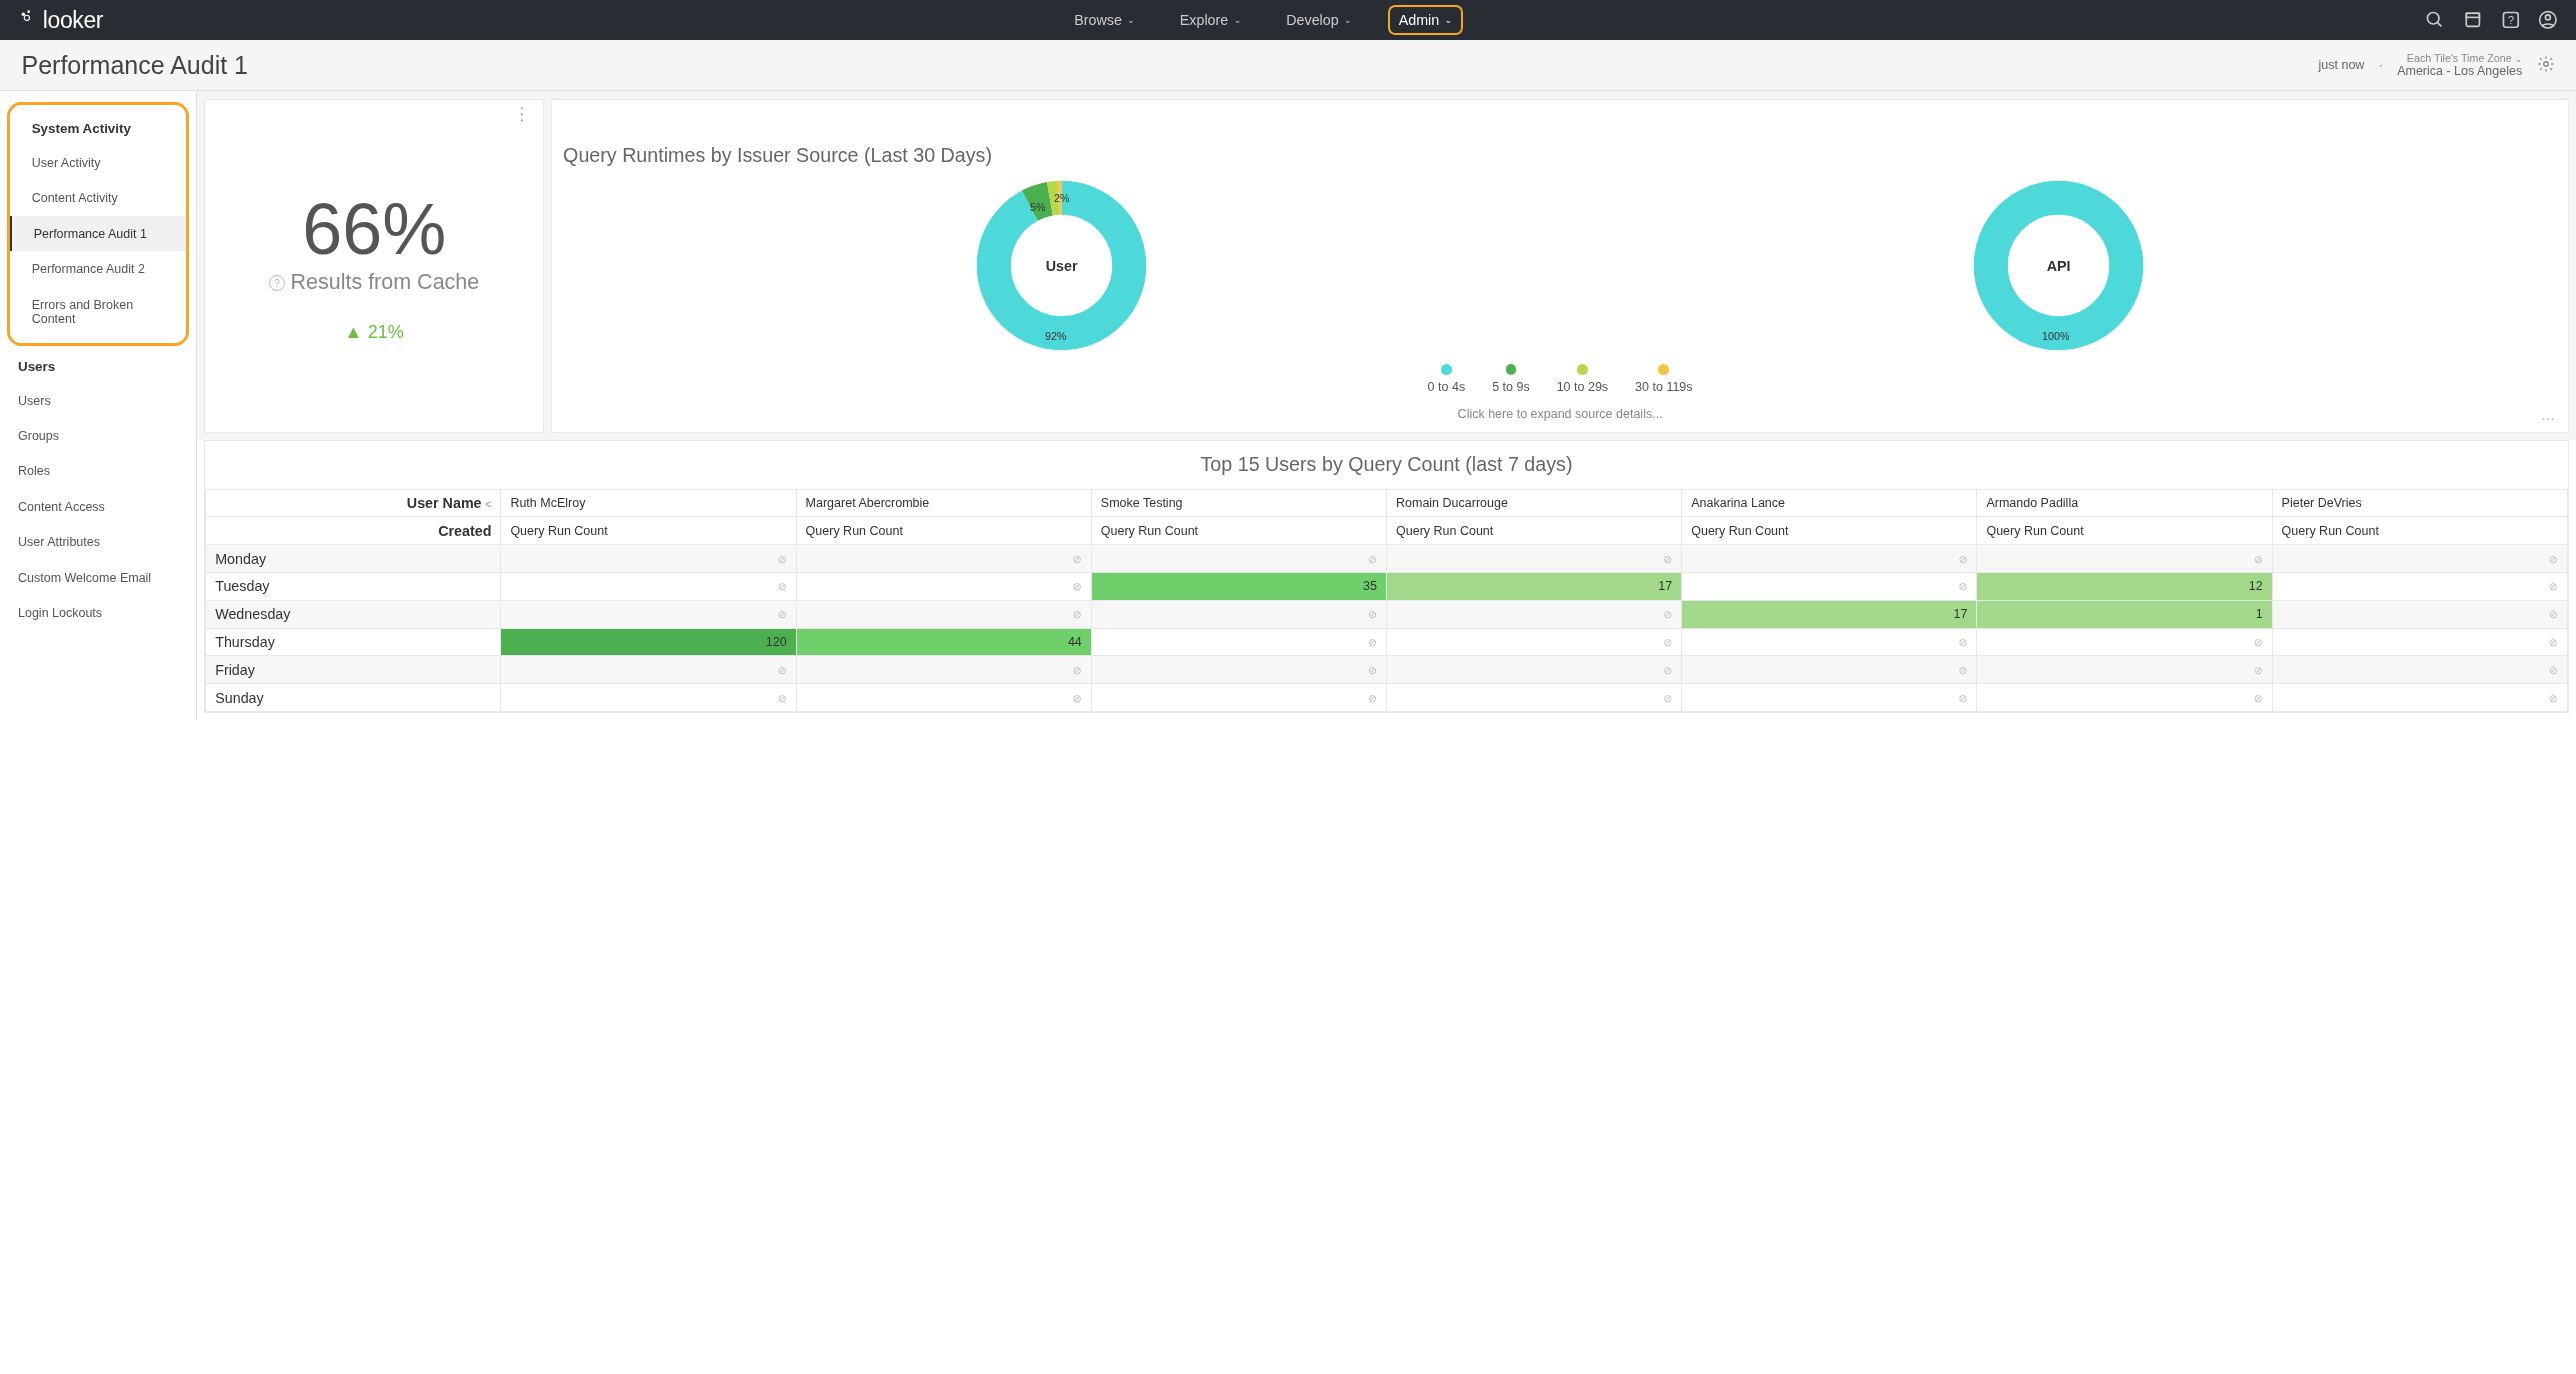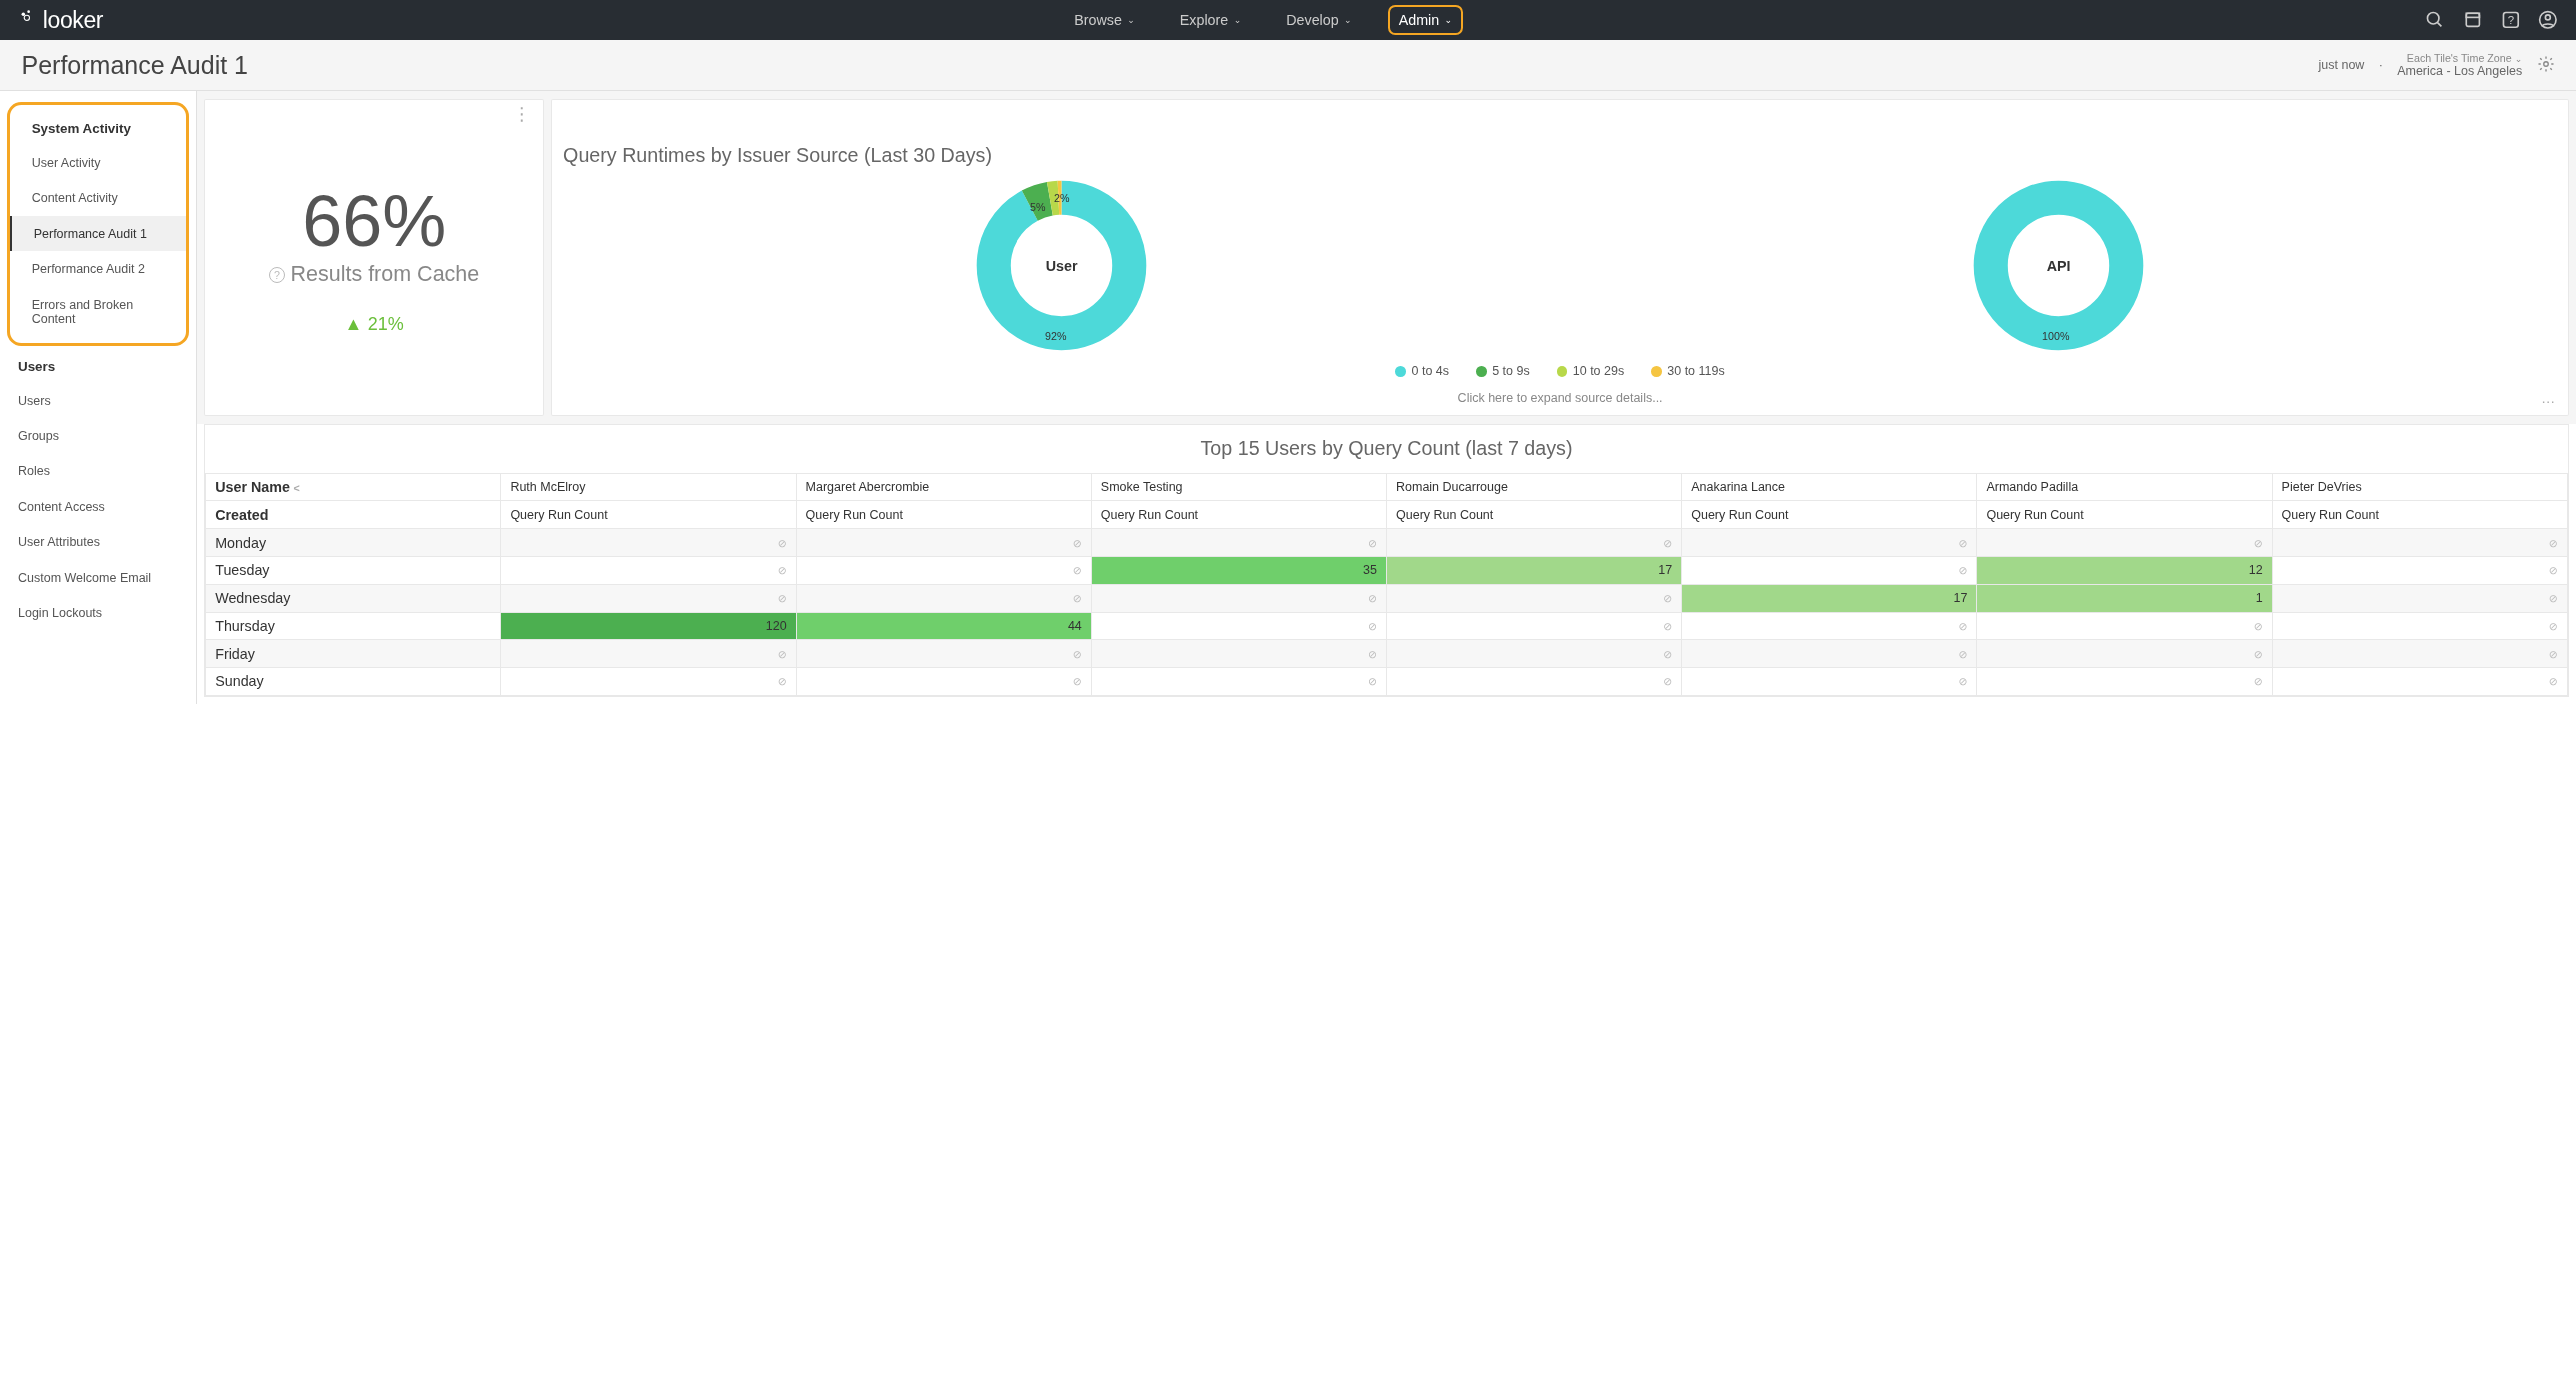--- a/index.html
+++ b/index.html
@@ -39,33 +39,33 @@
 .kpi-help { width: 16px; height: 16px; border: 1.3px solid #bbb; border-radius: 50%; font-size: 10.7px; color: #bbb; display: inline-flex; align-items: center; justify-content: center; }
 .tile-menu { position: absolute; top: 12.5px; right: 12.5px; color: #aaa; cursor: pointer; font-size: 18px; line-height: 5.4px; }
 
 .tile-donuts { flex: 1; min-height: 304px; padding: 10.7px; }
 .tile-title { font-size: 19.7px; font-weight: 400; color: #666; text-align: left; margin-bottom: 9px; margin-top: 34px; }
 .donuts { display: flex; justify-content: space-around; align-items: center; }
 .donut-wrap { position: relative; width: 179px; height: 179px; }
 .donut-center { position: absolute; top: 50%; left: 50%; transform: translate(-50%, -50%); font-weight: 700; font-size: 14.3px; color: #333; }
 .donut-pct { position: absolute; font-size: 10.7px; color: #333; }
 .legend { display: flex; justify-content: center; gap: 27px; margin-top: 9px; font-size: 12.5px; color: #555; }
-.leg-item { display: flex; align-items: center; gap: 5.4px; }
+.leg-item { display: flex; align-items: center; gap: 5.4px; flex-direction: column; }
 .swatch { width: 10.7px; height: 10.7px; border-radius: 50%; }
 .expand-link { text-align: center; margin-top: 12.5px; color: #888; font-size: 12.5px; cursor: pointer; }
 .tile-ellipsis { position: absolute; bottom: 9px; right: 12.5px; color: #aaa; }
 
 .tile-table { margin: 0 7.2px 7.2px; background: #fff; border: 0.9px solid #e8e8e8; }
 .table-title { font-size: 19.7px; font-weight: 400; color: #666; text-align: center; padding: 12.5px; }
 .utable { width: 100%; border-collapse: collapse; table-layout: fixed; }
 .utable th, .utable td { border: 0.9px solid #e8e8e8; padding: 5.4px 9px; white-space: nowrap; overflow: hidden; text-overflow: ellipsis; }
 .utable .rowhead { text-align: left; font-weight: 400; background: #fff; width: 98px; }
 .utable .colhead-user { font-weight: 400; text-align: left; font-size: 12.5px; color: #333; background: #fff; }
 .utable .colhead-metric { font-weight: 400; text-align: left; font-size: 12.5px; color: #333; background: #fff; white-space: nowrap; }
-.utable .rowheader-label { font-weight: 700; text-align: left; background: #fff; }
+.utable .rowheader-label { font-weight: 700; text-align: right; background: #fff; }
 .utable td.cell { text-align: right; font-size: 12.5px; color: #333; height: 27px; }
 .utable tbody tr:nth-child(odd) td, .utable tbody tr:nth-child(odd) .rowhead { background: #f7f7f7; }
 .empty-symbol { color: #bbb; font-size: 10.7px; }
 .cell.heat-hi { background: #4caf50 !important; color: #111; }
 .cell.heat-mid { background: #6fcf6b !important; color: #111; }
 .cell.heat-lo { background: #a1d88a !important; color: #111; }
 .sort-caret { color: #aaa; font-size: 10.7px; margin-left: 3.6px; }
 
 svg.donut { transform: rotate(-90deg); }
 </style>

